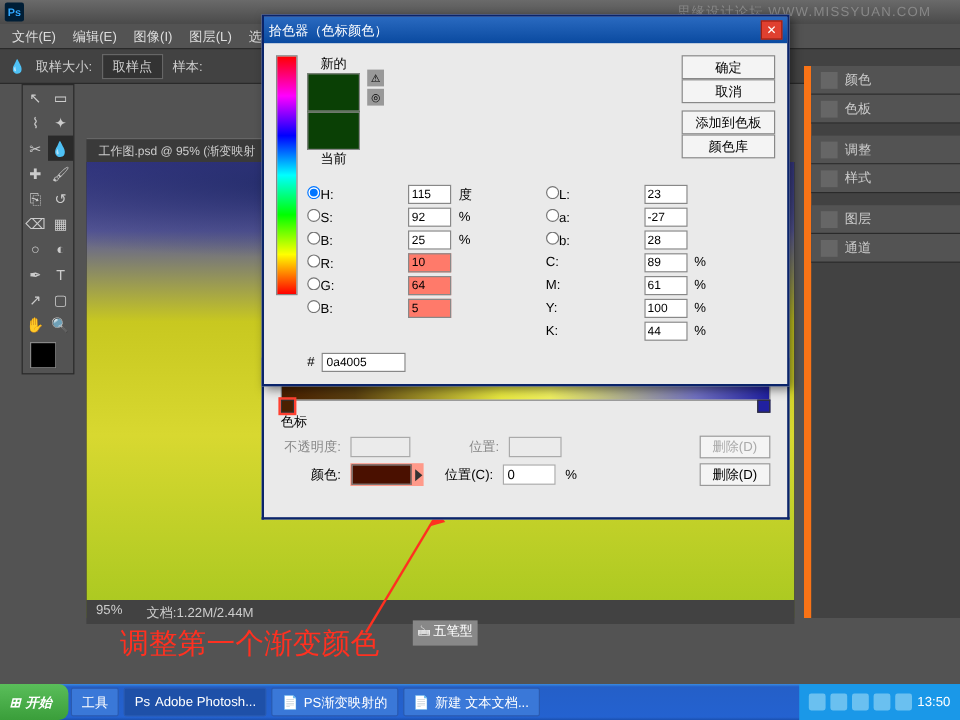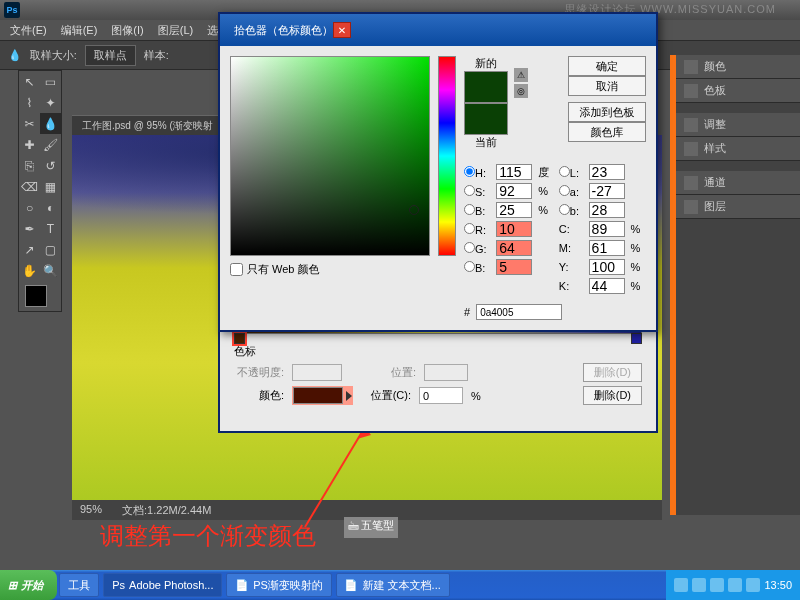--- a/index.html
+++ b/index.html
@@ -23,43 +23,43 @@
 .statusbar{position:absolute;left:72px;bottom:50px;height:20px;background:#424242;color:#ccc;padding:3px 8px;display:flex;gap:20px;font-size:10px;width:590px}
 .panels-right{position:absolute;right:0;top:55px;width:130px;height:460px;background:#424242;border-left:6px solid #f97316}
 .panel-tab{background:#535353;color:#ccc;padding:4px 8px;font-size:10px;border-bottom:1px solid #2a2a2a;display:flex;align-items:center;gap:6px}
 .panel-icon{width:14px;height:14px;background:#666;display:inline-block}
 .watermark{position:absolute;top:2px;right:24px;color:#888;font-size:10px;letter-spacing:1px}
 .annotation{position:absolute;bottom:18px;left:100px;color:#ff3020;font-size:24px;font-family:Liberation Mono, monospace}
 .arrow{position:absolute;left:295px;top:417px;width:80px;height:120px;pointer-events:none}
 
 
 .dialog{position:absolute;left:218px;top:12px;width:440px;background:#eaeaea;border:2px solid #0a246a;box-shadow:3px 3px 8px rgba(0,0,0,.5);z-index:10}
-.dlg-title{height:32px;background:linear-gradient(#2a6ac0,#0a4aa0);color:#fff;padding:3px 14px;display:flex;justify-content:flex-start;align-items:center}
+.dlg-title{height:22px;background:linear-gradient(#2a6ac0,#0a4aa0);color:#fff;padding:3px 4px;display:flex;justify-content:space-between;align-items:center}
 .dlg-close{width:18px;height:16px;background:#e04030;color:#fff;display:flex;align-items:center;justify-content:center;font-size:10px;border:1px solid #a02010}
 .dlg-body{padding:10px;display:flex;gap:8px}
 .color-field{width:200px;height:200px;background:linear-gradient(to right,#fff,#00e000);position:relative;border:1px solid #888}
 .color-field::after{content:"";position:absolute;inset:0;background:linear-gradient(to bottom,transparent,#000)}
 .color-marker{position:absolute;width:10px;height:10px;border:1px solid #888;border-radius:50%;left:178px;top:148px}
 .hue-strip{width:18px;height:200px;background:linear-gradient(to bottom,#f00,#f0f,#00f,#0ff,#0f0,#ff0,#f00);border:1px solid #888}
 .color-info{flex:1;display:flex;flex-direction:column;gap:4px}
 .new-cur{display:flex;align-items:flex-start;gap:6px;margin-bottom:6px}
 .nc-swatch{display:flex;flex-direction:column;align-items:center;font-size:10px}
 .nc-box{width:44px;height:32px;border:1px solid #888}
 .nc-new{background:#0a4005}
 .nc-cur{background:#0a4005}
 .warn-icons{display:flex;flex-direction:column;gap:2px;margin-top:12px}
 .warn-icons div{width:14px;height:14px;background:#999;font-size:9px;display:flex;align-items:center;justify-content:center}
 .btns{display:flex;flex-direction:column;gap:0;margin-left:auto}
 .btn{width:78px;height:20px;background:#f4f4f4;border:1px solid #888;font-size:11px;display:flex;align-items:center;justify-content:center}
 .color-vals{display:grid;grid-template-columns:auto 38px auto auto 38px auto;gap:3px 4px;align-items:center;font-size:10px;margin-top:4px}
-.color-vals input[type=text]{width:36px;height:16px;border:1px solid #888;padding:0 2px;font-size:14px}
+.color-vals input[type=text]{width:36px;height:16px;border:1px solid #888;padding:0 2px;font-size:10px}
 .color-vals .hl{background:#ff7a6a}
 .radio{width:11px;height:11px}
 .hex-row{display:flex;align-items:center;gap:6px;margin-top:6px;font-size:10px}
-.hex-row input{width:86px;height:16px;border:1px solid #888;padding:0 3px;font-size:10px}
+.hex-row input{width:70px;height:16px;border:1px solid #888;padding:0 3px;font-size:10px}
 .webonly{display:flex;align-items:center;gap:4px;font-size:10px;margin-top:6px}
 
 
 .grad-dialog{position:absolute;left:218px;top:298px;width:440px;height:135px;background:#eaeaea;border:2px solid #0a246a;border-top:none;z-index:9;padding:8px 14px}
 .grad-bar{height:24px;background:linear-gradient(to right,#4a2000 0%,#5a4010 15%,#e8e840 45%,#f0f060 55%,#7070c0 85%,#2020a0 100%);border:1px solid #888;position:relative;margin:4px 0 2px}
 .stop-marker{position:absolute;bottom:-11px;width:11px;height:11px;background:#4a2000;border:1px solid #333}
 .stop-marker.hl{outline:2px solid #ff4030}
 .grad-section-label{font-size:11px;margin:10px 0 4px}
 .grad-row{display:flex;align-items:center;gap:8px;font-size:11px;margin:4px 0}
 .grad-row .lbl{width:50px;text-align:right;color:#888}
@@ -178,43 +178,34 @@
         <span class="panel-icon"></span>
         <span>调整</span>
       </div>
     <div class="panel-tab">
         <span class="panel-icon"></span>
         <span>样式</span>
       </div>
     <div style="height:10px"></div>
     <div class="panel-tab">
         <span class="panel-icon"></span>
+        <span>图层</span>
+      </div>
+    <div class="panel-tab">
+        <span class="panel-icon"></span>
         <span>通道</span>
-      </div>
-    <div class="panel-tab">
-        <span class="panel-icon"></span>
-        <span>图层</span>
       </div>
   </div>
 
   <div class="dialog">
     <div class="dlg-title">
       <span>拾色器（色标颜色）</span>
       <div class="dlg-close">✕</div>
     </div>
     <div class="dlg-body">
-      <div>
-        <div class="color-field">
-            <div class="color-marker"></div>
-          </div>
-        <label class="webonly">
-            <input type="checkbox" style="">
-            <span>只有 Web 颜色</span>
-          </label>
-      </div>
       <div class="hue-strip"></div>
       <div class="color-info">
         <div class="new-cur">
           <div class="nc-swatch">
             <span>新的</span>
             <div class="nc-box nc-new"></div>
             <div class="nc-box nc-cur"></div>
             <span>当前</span>
           </div>
           <div class="warn-icons">

